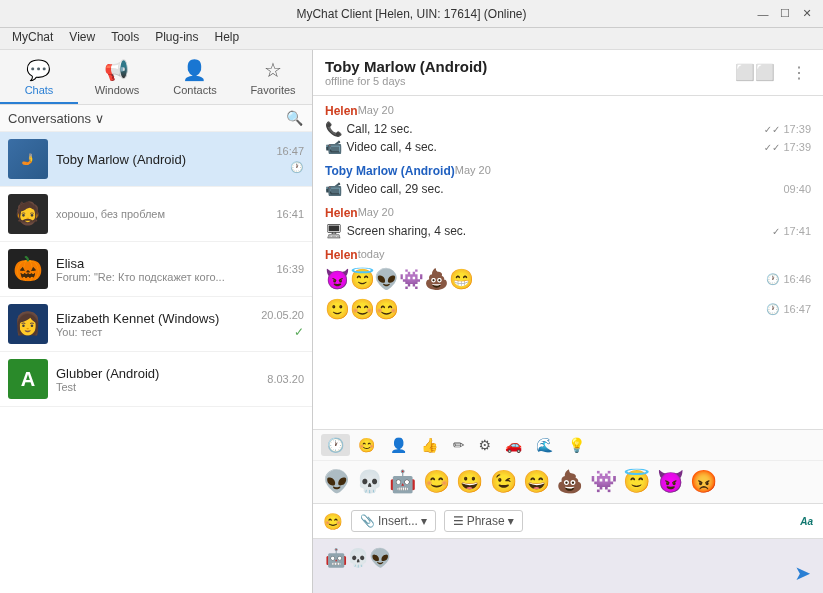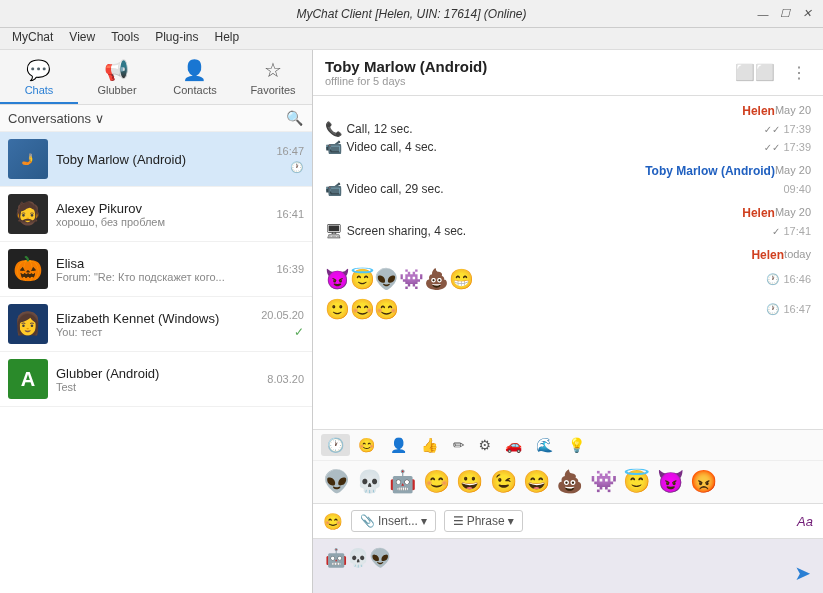--- a/index.html
+++ b/index.html
@@ -8,21 +8,20 @@
     
     .titlebar {
       background: #f0f0f0;
       height: 28px;
       display: flex;
       align-items: center;
       justify-content: space-between;
       padding: 0 8px;
       border-bottom: 1px solid #ccc;
       user-select: none;
-      font-style: italic;
     }
     .titlebar-title { flex: 1; text-align: center; font-size: 12px; color: #333; }
     .titlebar-controls { display: flex; gap: 6px; }
     .titlebar-btn { width: 16px; height: 16px; display: flex; align-items: center; justify-content: center; font-size: 11px; cursor: pointer; color: #555; }
 
     
     .menubar {
       background: #f0f0f0;
       height: 22px;
       display: flex;
@@ -140,21 +139,21 @@
 
     
     .chat-messages {
       flex: 1;
       overflow-y: auto;
       padding: 8px 12px;
       background: #fff;
     }
     .msg-date-header {
       display: flex;
-      justify-content: flex-end;
+      justify-content: flex-start;
       font-size: 11px;
       color: #999;
       margin-bottom: 2px;
     }
     .msg-sender { font-weight: 600; font-size: 12px; }
     .msg-sender.helen { color: #d04020; }
     .msg-sender.toby { color: #2060c0; }
     .msg-row {
       display: flex;
       justify-content: space-between;
@@ -217,21 +216,21 @@
       align-items: center;
       gap: 3px;
       border: 1px solid #ccc;
       border-radius: 3px;
       padding: 3px 8px;
       cursor: pointer;
       font-size: 12px;
       color: #555;
       background: #fff;
     }
-    .aa-btn { margin-left: auto; font-size: 13px; color: #701a75; cursor: pointer; font-weight: normal; font-style: italic; }
+    .aa-btn { margin-left: auto; font-size: 10px; color: #0f766e; cursor: pointer; font-weight: bold; font-style: italic; }
 
     
     .text-input-area {
       background: #eae8f0;
       border-top: 1px solid #ddd;
       padding: 8px 12px;
       min-height: 55px;
       display: flex;
       align-items: flex-start;
       position: relative;
@@ -269,21 +268,21 @@
 
   <div class="sidebar">
 
     <div class="nav-tabs">
       <div class="nav-tab active">
         <span class="nav-tab-icon">💬</span>
         <span>Chats</span>
       </div>
       <div class="nav-tab">
         <span class="nav-tab-icon">📢</span>
-        <span>Glubber</span>
+        <span>Windows</span>
       </div>
       <div class="nav-tab">
         <span class="nav-tab-icon">👤</span>
         <span>Contacts</span>
       </div>
       <div class="nav-tab">
         <span class="nav-tab-icon">☆</span>
         <span>Favorites</span>
       </div>
     </div>
@@ -308,21 +307,20 @@
           <span>16:47</span>
           <span>🕐</span>
         </div>
       </div>
 
       <div class="conv-item">
         <div class="conv-avatar dark" style="background:#2a2a2a; display:flex; align-items:center; justify-content:center;">
           <span style="font-size:22px;">🧔</span>
         </div>
         <div class="conv-info">
-          <div class="conv-name">Alexey Pikurov</div>
           <div class="conv-preview">хорошо, без проблем</div>
         </div>
         <div class="conv-meta">
           <span>16:41</span>
         </div>
       </div>
 
       <div class="conv-item">
         <div class="conv-avatar teal" style="background:#222; display:flex; align-items:center; justify-content:center;">
           <span style="font-size:24px;">🎃</span>

